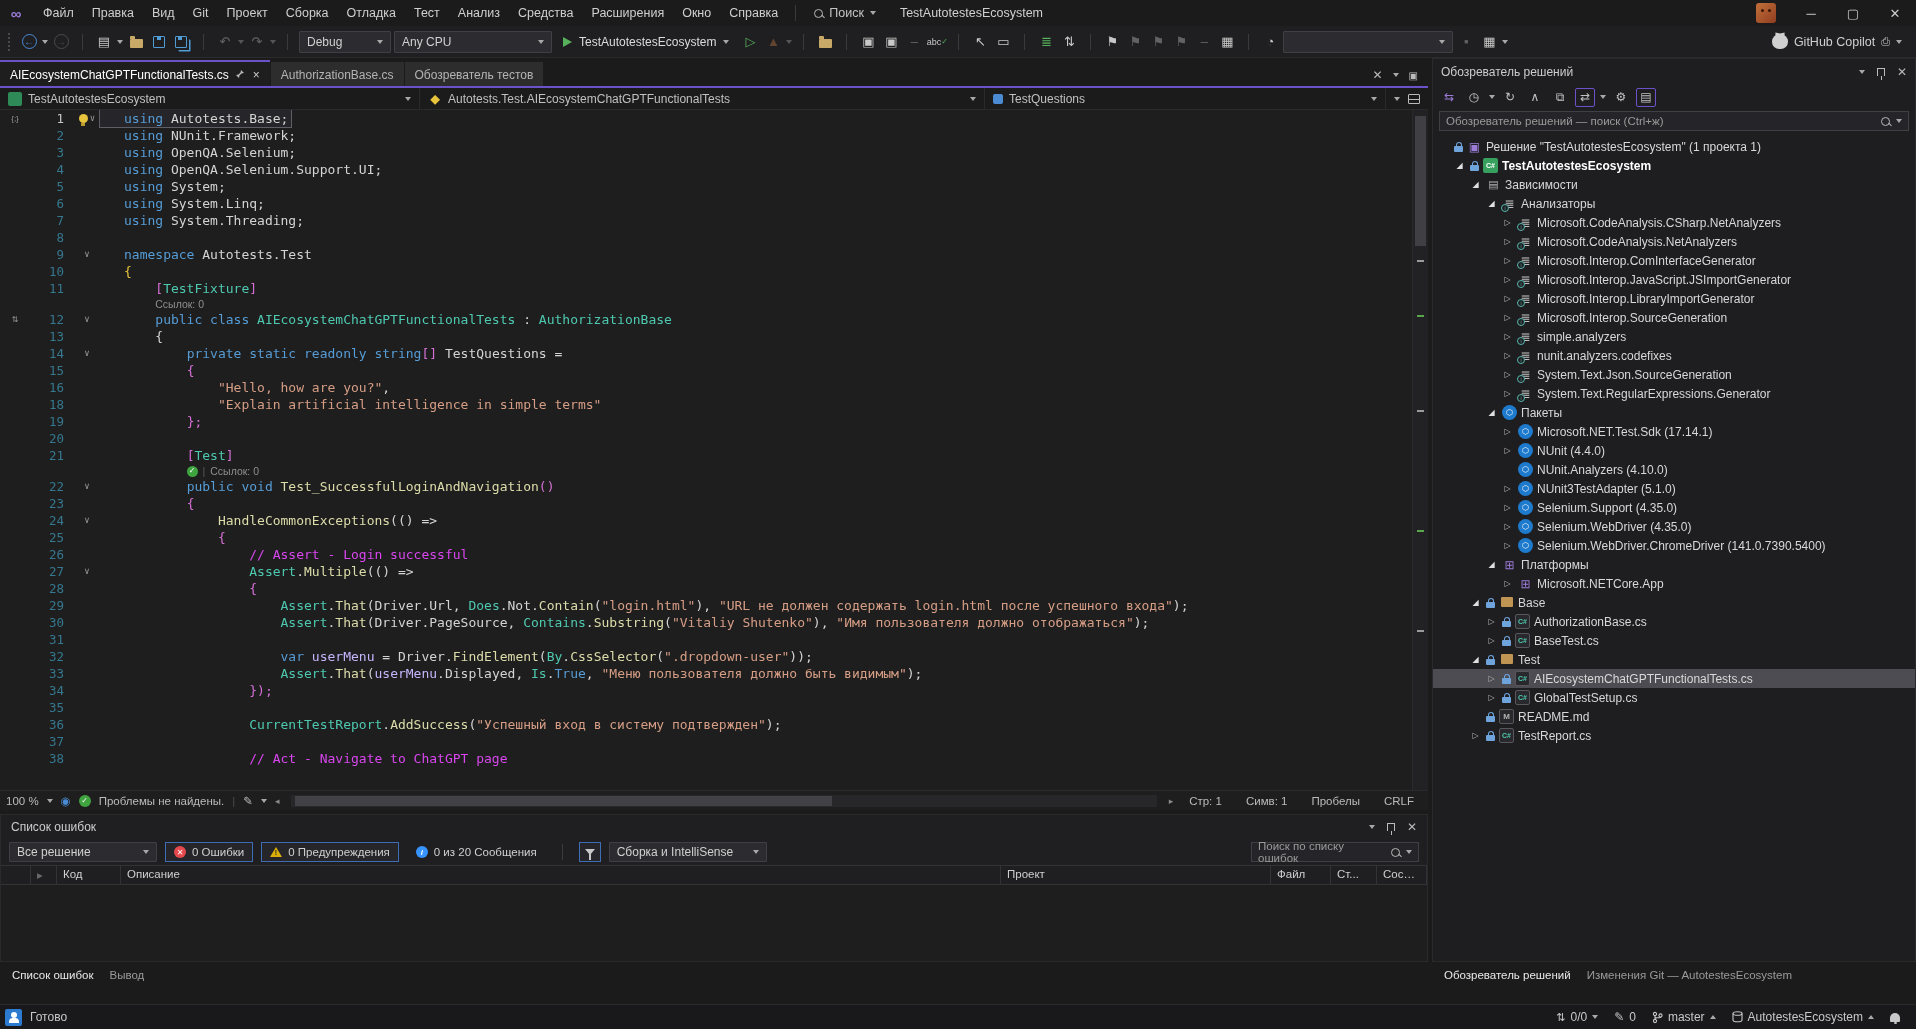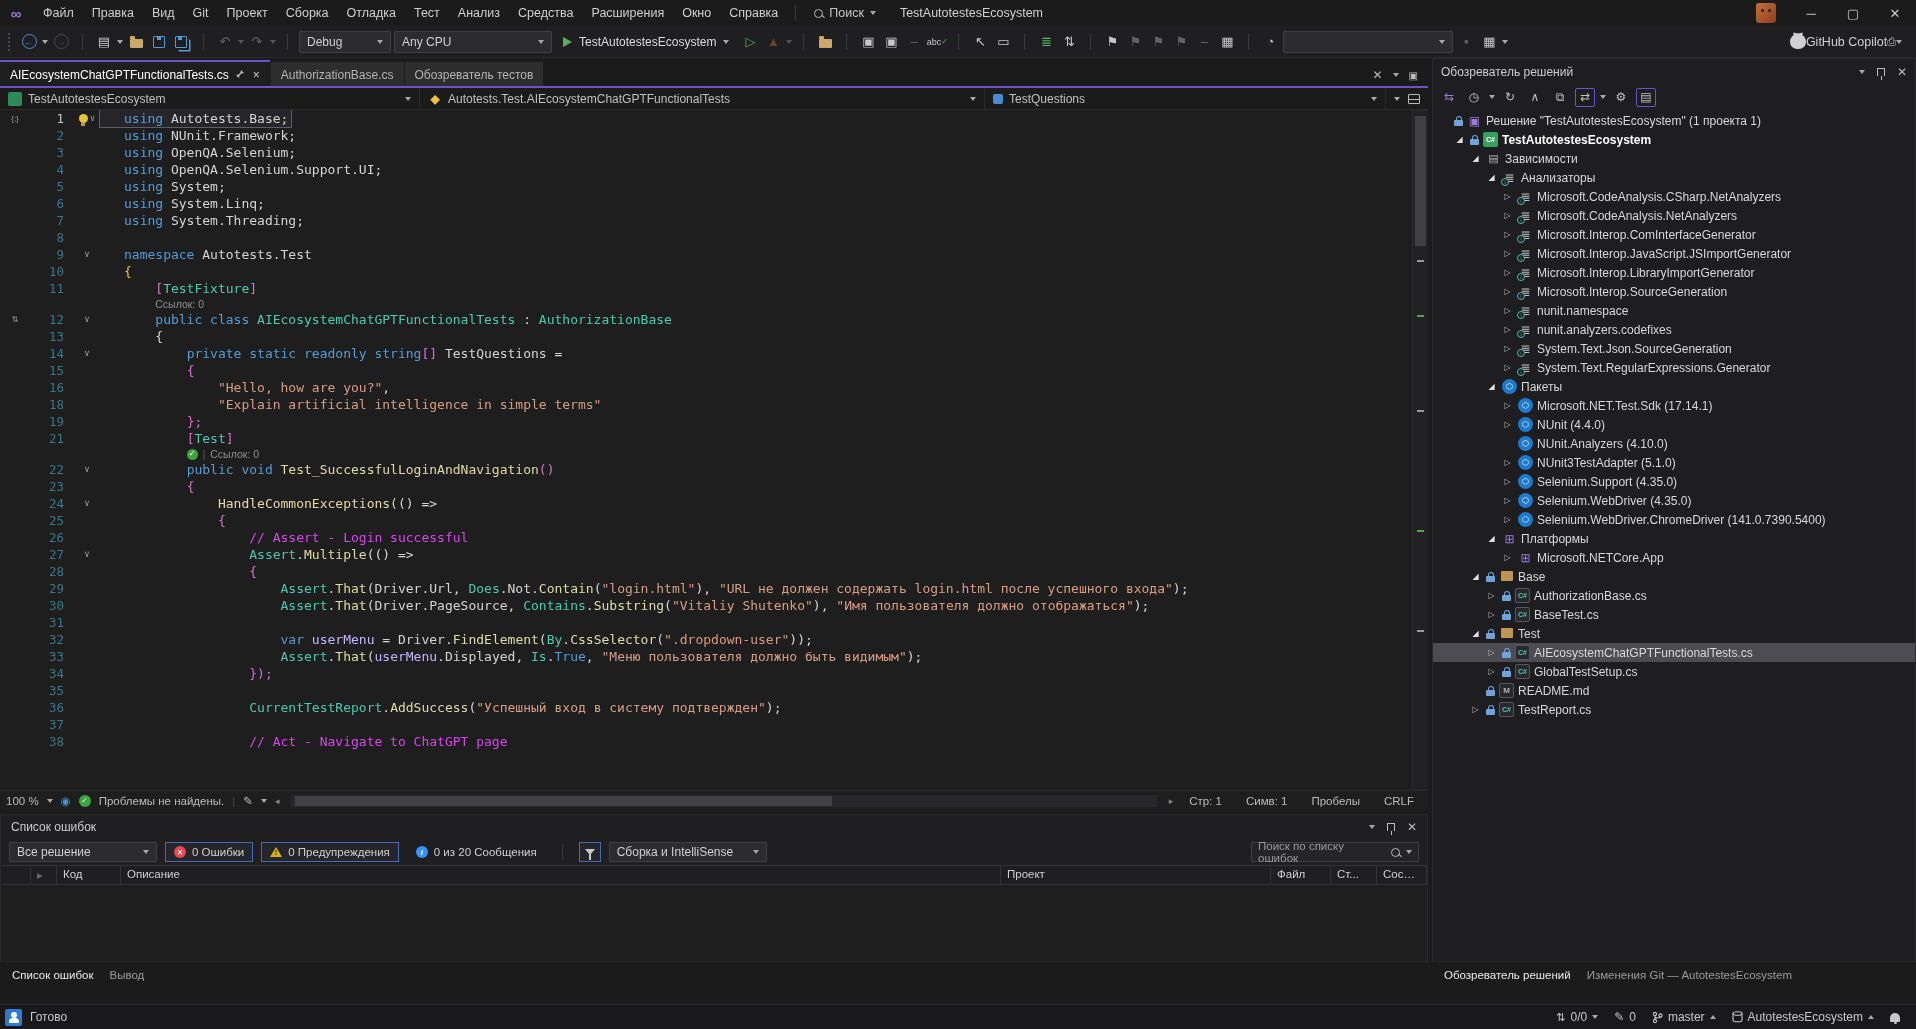--- a/index.html
+++ b/index.html
@@ -34,21 +34,21 @@
   .navback { width:15px; height:15px; border:1.4px solid #4b8bd4; border-radius:50%; color:#4b8bd4; font-size:10px; display:flex; align-items:center; justify-content:center; }
   .vs-combo { height:22px; background:#2b2b30; border:1px solid #3f3f46; display:flex; align-items:center;
     padding:0 7px; gap:8px; color:#d0d0d0; font-size:12px; border-radius:1px; }
   .play-tri { width:0; height:0; border-top:5px solid transparent; border-bottom:5px solid transparent; border-left:9px solid #57b05b; }
   .start-btn { display:flex; align-items:center; gap:7px; height:24px; padding:0 8px; color:#dcdcdc; font-size:12px; border-radius:2px; }
   .folder-ic { width:13px; height:9px; background:#c8a968; border-radius:1px; position:relative; margin-top:3px; }
   .folder-ic::before { content:""; position:absolute; top:-2.5px; left:0; width:5px; height:2.5px; background:#c8a968; border-radius:1px 1px 0 0; }
   .floppy { width:12px; height:12px; border:1.5px solid #4f9cd6; border-radius:1px; position:relative; }
   .floppy::before { content:""; position:absolute; top:0; left:2.5px; width:4px; height:3.5px; background:#4f9cd6; }
   .floppy2 { box-shadow:2.5px 2.5px 0 -0.5px #1f1f21, 3.5px 3.5px 0 0 #4f9cd6; margin-right:3px; }
-  .copilot { display:flex; align-items:center; margin-left:auto; margin-right:10px; color:#cfcfcf; font-size:12.5px; }
+  .copilot { display:flex; align-items:center; gap:6px; margin-left:auto; margin-right:10px; color:#cfcfcf; font-size:12.5px; }
   .octo { width:16px; height:15px; background:#d0d0d0; border-radius:50% 50% 46% 46%; position:relative; }
   .octo::before { content:""; position:absolute; top:-2px; left:1px; border-left:4px solid transparent; border-right:4px solid transparent; border-bottom:5px solid #d0d0d0; transform:rotate(-38deg); }
   .octo::after  { content:""; position:absolute; top:-2px; right:1px; border-left:4px solid transparent; border-right:4px solid transparent; border-bottom:5px solid #d0d0d0; transform:rotate(38deg); }
   
   #tabs-row { position:absolute; left:0; top:58px; width:1428px; height:30px; background:#1b1b1c; display:flex; align-items:flex-end; }
   #tabs-row::after { content:""; position:absolute; left:0; bottom:0; width:100%; height:2px; background:#6c52c8; }
   .tab { height:26px; display:flex; align-items:center; gap:6px; padding:0 10px; margin-right:1px;
     background:#2d2d2d; color:#b4b4b4; font-size:12px; position:relative; }
   .tab.active { background:#1e1e1e; color:#ffffff; border-top:2px solid #6c52c8; height:28px; }
   .tab-close { font-size:12px; color:#cccccc; margin-left:2px; }
@@ -348,20 +348,21 @@
         <div class="lens-row" style="padding-left: 155.28px;">
           <span>Ссылок: 0</span>
         </div>
         <div class="code-row"><span class="g-glyph">⇅</span><span class="g-num">12</span><span class="g-mid"><span class="g-fold">∨</span></span><span class="code-text"><span class="tk-p">    </span><span class="tk-k">public class </span><span class="tk-t">AIEcosystemChatGPTFunctionalTests</span><span class="tk-p"> : </span><span class="tk-t">AuthorizationBase</span></span></div>
         <div class="code-row"><span class="g-glyph"></span><span class="g-num">13</span><span class="g-mid"></span><span class="code-text"><span class="tk-p">    {</span></span></div>
         <div class="code-row"><span class="g-glyph"></span><span class="g-num">14</span><span class="g-mid"><span class="g-fold">∨</span></span><span class="code-text"><span class="tk-p">        </span><span class="tk-k">private static readonly string</span><span class="tk-x">[]</span><span class="tk-p"> TestQuestions =</span></span></div>
         <div class="code-row"><span class="g-glyph"></span><span class="g-num">15</span><span class="g-mid"></span><span class="code-text"><span class="tk-p">        </span><span class="tk-x">{</span></span></div>
         <div class="code-row"><span class="g-glyph"></span><span class="g-num">16</span><span class="g-mid"></span><span class="code-text"><span class="tk-p">            </span><span class="tk-s">"Hello, how are you?"</span><span class="tk-p">,</span></span></div>
         <div class="code-row"><span class="g-glyph"></span><span class="g-num">18</span><span class="g-mid"></span><span class="code-text"><span class="tk-p">            </span><span class="tk-s">"Explain artificial intelligence in simple terms"</span></span></div>
         <div class="code-row"><span class="g-glyph"></span><span class="g-num">19</span><span class="g-mid"></span><span class="code-text"><span class="tk-p">        </span><span class="tk-x">};</span></span></div>
+        <div class="code-row"><span class="g-glyph"></span><span class="g-num">20</span><span class="g-mid"></span><span class="code-text"></span></div>
         <div class="code-row"><span class="g-glyph"></span><span class="g-num">21</span><span class="g-mid"></span><span class="code-text"><span class="tk-p">        </span><span class="tk-x">[</span><span class="tk-t">Test</span><span class="tk-x">]</span></span></div>
         <div class="lens-row" style="padding-left: 186.56px;">
           <span class="lens-check">✓</span>
           <span class="lens-sep">|</span>
           <span>Ссылок: 0</span>
         </div>
         <div class="code-row"><span class="g-glyph"></span><span class="g-num">22</span><span class="g-mid"><span class="g-fold">∨</span></span><span class="code-text"><span class="tk-p">        </span><span class="tk-k">public void </span><span class="tk-m">Test_SuccessfulLoginAndNavigation</span><span class="tk-x">()</span></span></div>
         <div class="code-row"><span class="g-glyph"></span><span class="g-num">23</span><span class="g-mid"></span><span class="code-text"><span class="tk-p">        </span><span class="tk-x">{</span></span></div>
         <div class="code-row"><span class="g-glyph"></span><span class="g-num">24</span><span class="g-mid"><span class="g-fold">∨</span></span><span class="code-text"><span class="tk-p">            </span><span class="tk-m">HandleCommonExceptions</span><span class="tk-p">(() =&gt;</span></span></div>
         <div class="code-row"><span class="g-glyph"></span><span class="g-num">25</span><span class="g-mid"></span><span class="code-text"><span class="tk-p">            </span><span class="tk-x">{</span></span></div>
@@ -481,20 +482,25 @@
       <div class="rp-tbico">◷</div>
       <span class="crt"></span>
       <div class="rp-tbico">↻</div>
       <div class="rp-tbico">∧</div>
       <div class="rp-tbico">⧉</div>
       <div class="rp-tbico boxed">⇄</div>
       <span class="crt"></span>
       <div class="rp-tbico">⚙</div>
       <div class="rp-tbico boxed">▤</div>
     </div>
+    <div class="srch rp-search">
+      <span style="flex:1;overflow:hidden;white-space:nowrap">Обозреватель решений — поиск (Ctrl+ж)</span>
+      <span class="mag"></span>
+      <span class="crt"></span>
+    </div>
     <div class="tree" id="sln-tree">
         <div class="trow" style="padding-left: 4px;">
           <span class="texp"></span>
           <span class="lock"></span>
           <span class="tico sln"></span>
           <span class="tlabel">Решение "TestAutotestesEcosystem" (1 проекта 1)</span>
         </div>
         <div class="trow" style="padding-left: 20px;">
           <span class="texp open">◢</span>
           <span class="lock"></span>
@@ -537,21 +543,21 @@
           <span class="tlabel">Microsoft.Interop.LibraryImportGenerator</span>
         </div>
         <div class="trow" style="padding-left: 68px;">
           <span class="texp">▷</span>
           <span class="tico ana"></span>
           <span class="tlabel">Microsoft.Interop.SourceGeneration</span>
         </div>
         <div class="trow" style="padding-left: 68px;">
           <span class="texp">▷</span>
           <span class="tico ana"></span>
-          <span class="tlabel">nunit.namespace</span>
+          <span class="tlabel">simple.analyzers</span>
         </div>
         <div class="trow" style="padding-left: 68px;">
           <span class="texp">▷</span>
           <span class="tico ana"></span>
           <span class="tlabel">nunit.analyzers.codefixes</span>
         </div>
         <div class="trow" style="padding-left: 68px;">
           <span class="texp">▷</span>
           <span class="tico ana"></span>
           <span class="tlabel">System.Text.Json.SourceGeneration</span>

